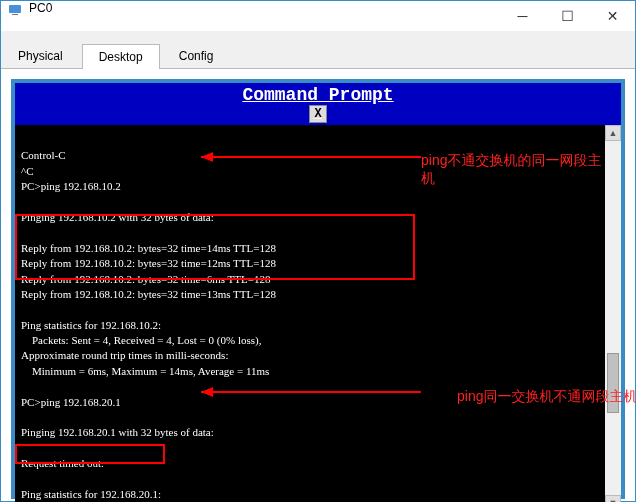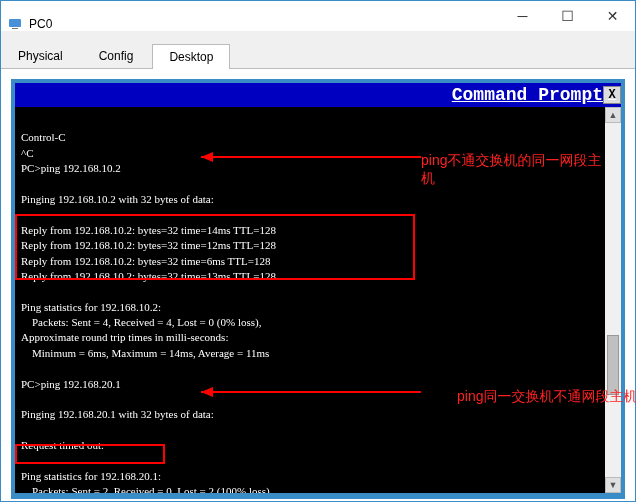--- a/index.html
+++ b/index.html
@@ -1,28 +1,28 @@
 <!DOCTYPE html>
 <html><head>
 <meta charset="utf-8">
 <style>
   * { margin: 0; padding: 0; box-sizing: border-box; }
   body { font-family: "Segoe UI", Tahoma, sans-serif; background: #fff; width: 636px; height: 502px; overflow: hidden; }
   .window { width: 636px; height: 502px; border: 1px solid #3a8cc7; background: #fff; }
-  .titlebar { height: 30px; display: flex; align-items: flex-end; padding: 0 0 0 6px; background: #fff; }
+  .titlebar { height: 30px; display: flex; align-items: flex-start; padding: 0 0 0 6px; background: #fff; }
   .app-icon { width: 16px; height: 16px; margin-right: 6px; }
   .title { font-size: 12px; color: #000; flex: 1; }
   .winbtns { display: flex; }
   .winbtn { width: 45px; height: 30px; display: flex; align-items: center; justify-content: center; font-size: 14px; color: #333; cursor: pointer; }
   .tabs { display: flex; border-bottom: 1px solid #bbb; background: #f0f0f0; padding-top: 12px; }
   .tab { padding: 5px 16px; font-size: 12px; border: 1px solid transparent; border-bottom: none; margin-right: 2px; cursor: pointer; }
   .tab.active { background: #fff; border-color: #bbb; position: relative; top: 1px; }
   .content { padding: 10px; position: relative; height: calc(100% - 60px); }
   .terminal-frame { border: 2px solid #3a8cc7; background: #3a8cc7; padding: 2px; height: 100%; }
-  .term-titlebar { background: #0000c0; color: #fff; display: flex; justify-content: flex-end; align-items: center; padding: 2px 0; font-family: "Courier New", monospace; font-size: 18px; font-weight: bold; text-decoration: underline; }
+  .term-titlebar { background: #0000c0; color: #fff; display: flex; justify-content: flex-start; align-items: center; padding: 2px 6px; font-family: "Courier New", monospace; font-size: 18px; font-weight: bold; text-decoration: underline; flex-direction: column; }
   .term-close { background: #ddd; color: #000; border: 1px solid #888; width: 18px; height: 18px; display: flex; align-items: center; justify-content: center; font-size: 12px; text-decoration: none; cursor: pointer; }
   .term-wrap { display: flex; background: #000; height: calc(100% - 26px); }
   .terminal { flex: 1; color: #fff; font-family: Liberation Serif, serif; font-size: 11px; line-height: 1.4; padding: 8px 6px; white-space: pre; overflow: hidden; }
   .scrollbar { width: 16px; background: #f0f0f0; display: flex; flex-direction: column; }
   .sbtn { height: 16px; background: #e0e0e0; border: 1px solid #bbb; display:flex; align-items:center; justify-content:center; font-size:9px; color:#555;}
   .strack { flex: 1; background: #f0f0f0; position: relative; }
   .thumb { position: absolute; left: 2px; right: 2px; top: 60%; height: 60px; background: #c0c0c0; border: 1px solid #999; }
   .hl-box { border: 2px solid red; position: absolute; pointer-events: none; }
   .arrow { position: absolute; pointer-events: none; }
   .annot { position: absolute; color: #ff2020; font-size: 14px; font-family: sans-serif; line-height: 1.3; white-space: pre; }
@@ -41,22 +41,22 @@
     <span class="title">PC0</span>
     <div class="winbtns">
       <div class="winbtn">─</div>
       <div class="winbtn">☐</div>
       <div class="winbtn close">✕</div>
     </div>
   </div>
 
   <div class="tabs">
     <div class="tab">Physical</div>
+    <div class="tab active">Desktop</div>
     <div class="tab">Config</div>
-    <div class="tab active">Desktop</div>
   </div>
 
   <div class="content">
     <div class="terminal-frame">
       <div class="term-titlebar">
         <span>Command Prompt</span>
         <span class="term-close">X</span>
       </div>
       <div class="term-wrap">
         <div class="terminal" id="term">

